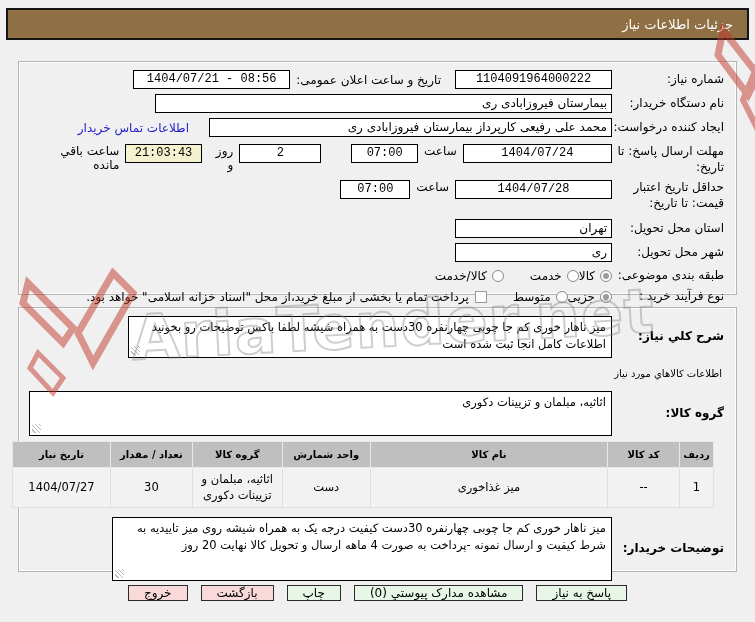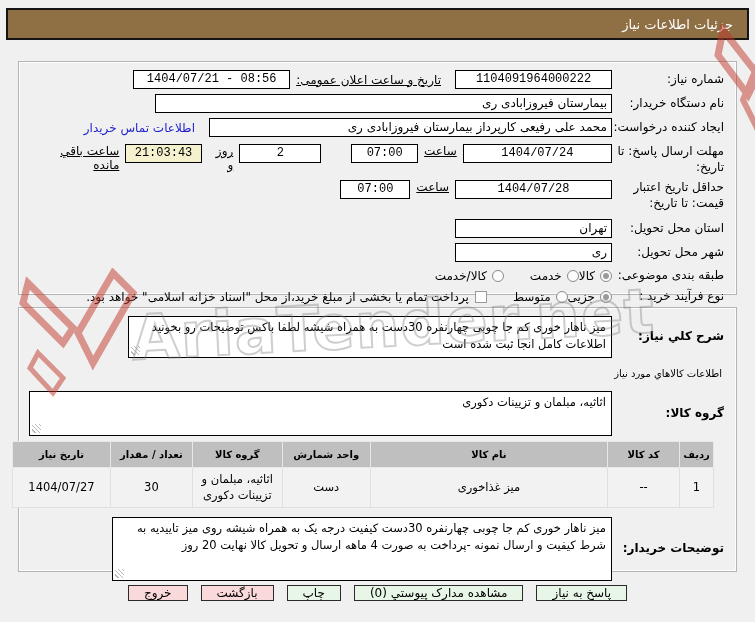--- a/index.html
+++ b/index.html
@@ -51,22 +51,22 @@
   }
   .w155 { width:157px; }
   .w68  { width:70px; }
   .w85  { width:86px; }
   .w78  { width:80px; }
   .w455 { width:457px; }
   .w400 { width:403px; }
   .center { text-align:center;font-family:Liberation Mono, monospace; }
   .ltr { direction:ltr; unicode-bidi:isolate; }
   .yellow { background:#f5f1cf; }
-  .inline-lbl { margin:0 6px;text-decoration:underline; }
-  .link { color:#2222cc; margin-right:14px; cursor:pointer; }
+  .inline-lbl { margin:0 6px; }
+  .link { color:#2222cc; margin-right:20px; cursor:pointer; }
   .spacer30 { width:30px; flex:none; }
   
   .radio {
     width:12px; height:12px; border-radius:50%;
     border:1px solid #8a8a8a; background:#fcfcfc;
     display:inline-block; position:relative; flex:none;
     margin-left:5px;
   }
   .radio.sel::after {
     content:""; position:absolute; top:2px; left:2px;

